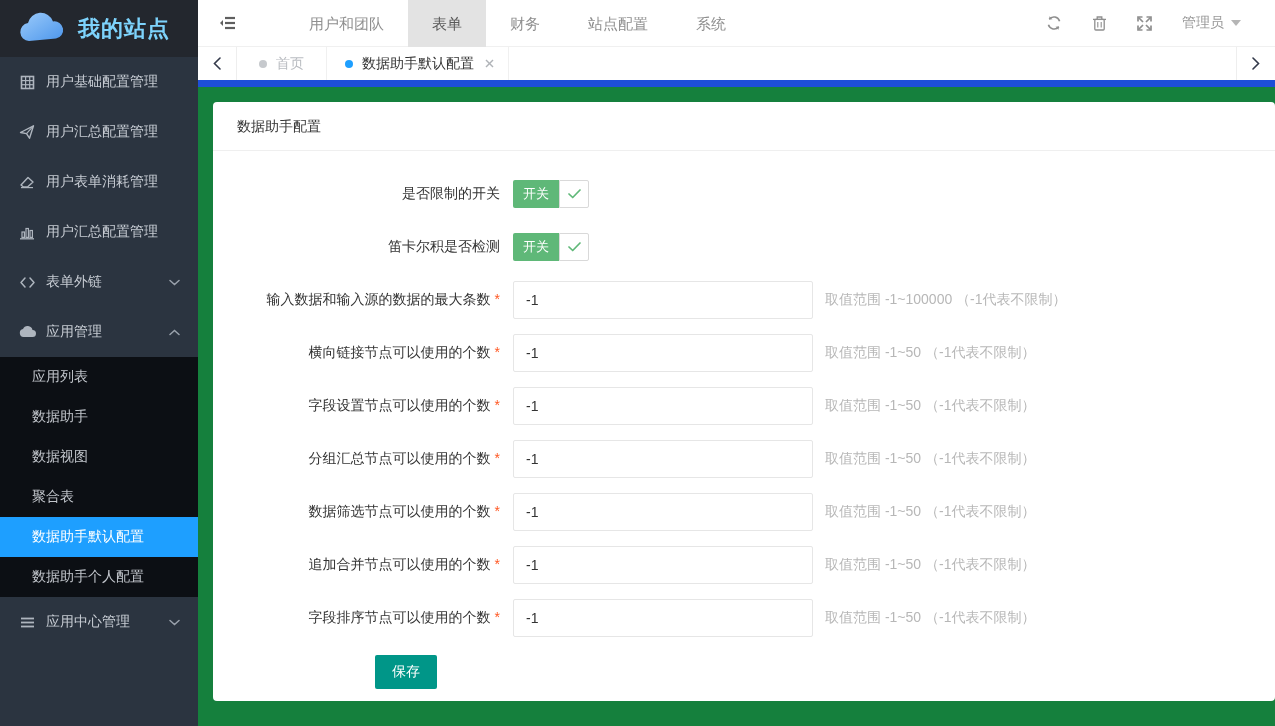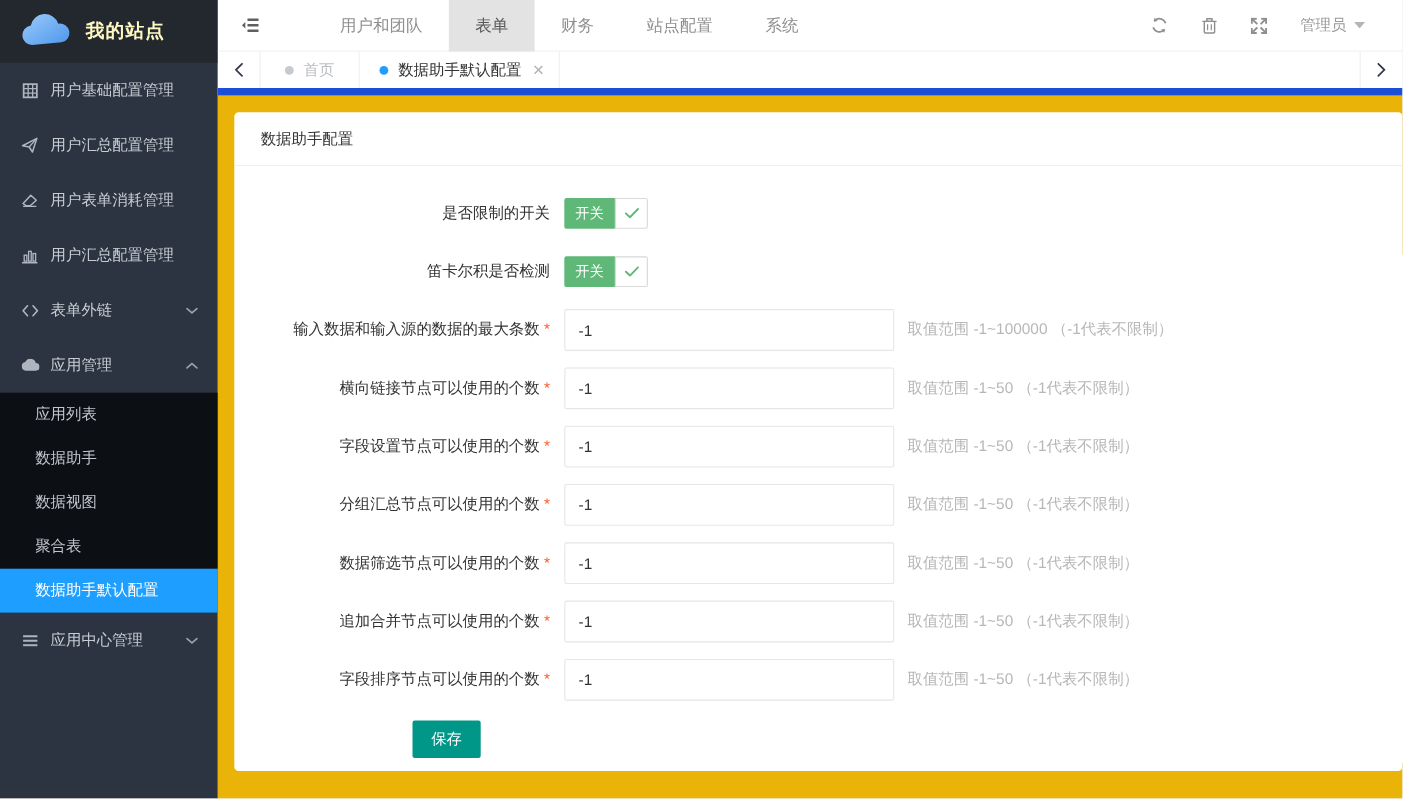--- a/index.html
+++ b/index.html
@@ -2,21 +2,21 @@
 <html><head>
 <meta charset="utf-8">
 <style>
   * { margin:0; padding:0; box-sizing:border-box; }
   html,body { width:1275px; height:726px; font-family:"Liberation Sans","DejaVu Sans",sans-serif; background:#f2f2f2; overflow:hidden; }
   .app { display:flex; width:1275px; height:726px; }
 
   
   .sidebar { width:198px; height:726px; background:#2B3440; flex:none; display:flex; flex-direction:column; }
   .logo { height:57px; background:#23272E; display:flex; align-items:center; padding-left:16px; flex:none; }
-  .logo-title { color:#fef9c3; font-size:17px; font-weight:bold; margin-left:10px; letter-spacing:1px; }
+  .logo-title { color:#7dd3fc; font-size:22px; font-weight:bold; margin-left:10px; letter-spacing:1px; }
   .menu-item { height:50px; display:flex; align-items:center; padding:0 18px; color:#C8CDD4; font-size:14px; cursor:pointer; position:relative; }
   .menu-item .micon { width:18px; display:flex; justify-content:center; margin-right:10px; color:#AEB5BE; }
   .menu-item .chev { margin-left:auto; color:#9AA2AC; display:flex; }
   .submenu { background:#0C0F14; }
   .submenu-item { height:40px; display:flex; align-items:center; padding-left:32px; color:#C2C6CC; font-size:14px; cursor:pointer; }
   .submenu-item.active { background:#1E9FFF; color:#fff; }
 
   
   .main { flex:1; display:flex; flex-direction:column; min-width:0; }
 
@@ -36,21 +36,21 @@
   .tab-arrow.left { border-right:1px solid #eee; }
   .tab-arrow.right { border-left:1px solid #eee; }
   .tab { display:flex; align-items:center; gap:9px; padding:0 22px; font-size:14px; color:#B9BCC1; border-right:1px solid #f0f0f0; cursor:pointer; }
   .tab .dot { width:8px; height:8px; border-radius:50%; background:#C6C9CD; flex:none; }
   .tab.active { color:#333; padding:0 14px 0 18px; }
   .tab.active .dot { background:#1E9FFF; }
   .tab-close { color:#b0b3b8; display:flex; margin-left:2px; cursor:pointer; }
   .tab-fill { flex:1; }
 
   
-  .content { flex:1; background:#eab308; padding:15px 0 14px 15px; overflow:hidden; }
+  .content { flex:1; background:#15803d; padding:15px 0 14px 15px; overflow:hidden; }
   .card { background:#fff; border-radius:4px; height:599px; }
   .card-title { line-height:48px; padding:0 24px; font-size:14px; color:#333; border-bottom:1px solid #efefef; }
   .form { padding-top:24px; }
   .form-row { display:flex; align-items:center; margin-bottom:15px; height:38px; }
   .form-label { width:300px; text-align:right; padding-right:13px; font-size:14px; color:#333; flex:none; }
   .req { color:#FF5722; margin-left:4px; }
   .text-input { width:300px; height:38px; border:1px solid #e6e6e6; border-radius:2px; padding:0 12px; font-size:14px; color:#333; outline:none; font-family:"Liberation Sans","DejaVu Sans",sans-serif; }
   .hint { margin-left:12px; font-size:14px; color:#B7B7B7; }
   .switch { display:flex; height:28px; cursor:pointer; }
   .switch-on { background:#5FB878; color:#fff; font-size:13px; line-height:28px; padding:0 10px; border-radius:2px 0 0 2px; }
@@ -161,20 +161,23 @@
         </div>
       <div class="submenu-item">
           <span>数据视图</span>
         </div>
       <div class="submenu-item">
           <span>聚合表</span>
         </div>
       <div class="submenu-item active">
           <span>数据助手默认配置</span>
         </div>
+      <div class="submenu-item">
+          <span>数据助手个人配置</span>
+        </div>
     </div>
 
     <div class="menu-item">
       <span class="micon">
         <svg width="15" height="11" viewBox="0 0 15 11">
             <line x1="1" y1="1.5" x2="14" y2="1.5" stroke="currentColor" stroke-width="1.8"></line>
             <line x1="1" y1="5.5" x2="14" y2="5.5" stroke="currentColor" stroke-width="1.8"></line>
             <line x1="1" y1="9.5" x2="14" y2="9.5" stroke="currentColor" stroke-width="1.8"></line>
           </svg>
       </span>

